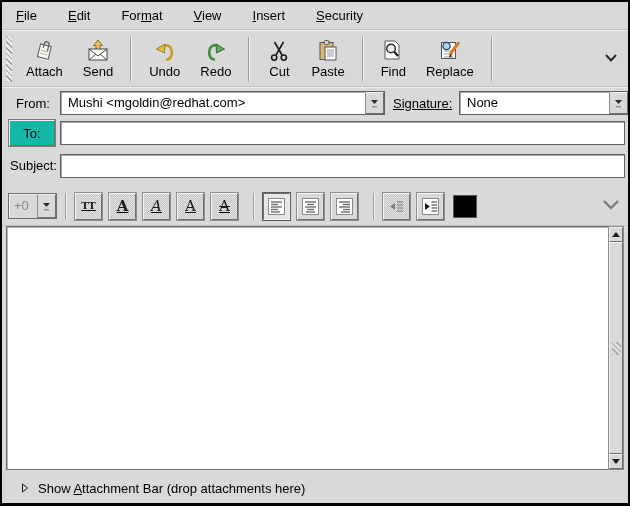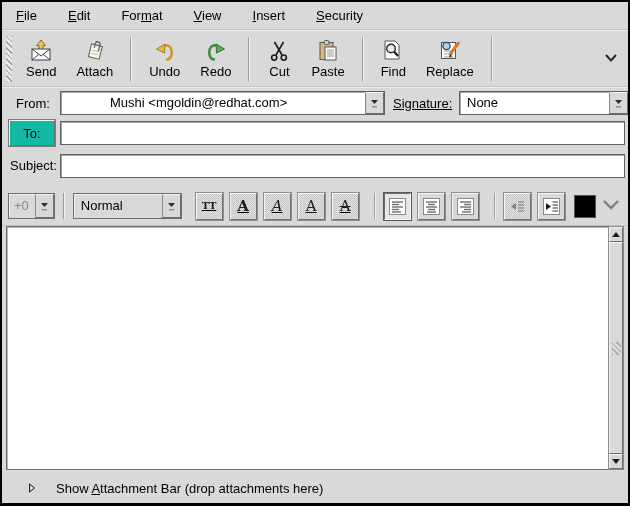--- a/index.html
+++ b/index.html
@@ -83,60 +83,60 @@
     display:flex; align-items:center; justify-content:center; }
   .sb-thumb { flex:1; background:#d9d9d9; border:1px solid;
     border-color:#f2f2f2 #6e6e6e #6e6e6e #f2f2f2;
     display:flex; align-items:center; justify-content:center; }
   .sb-grip { width:9px; height:13px;
     background:repeating-linear-gradient(45deg,#a5a5a5 0 1px,transparent 1px 4px); }
   .tri-up { width:0; height:0; border:4px solid transparent; border-bottom:5px solid #1c1c1c; margin-top:-4px; }
   .tri-down { width:0; height:0; border:4px solid transparent; border-top:5px solid #1c1c1c; margin-bottom:-4px; }
   
   .attachbar { position:absolute; left:0; right:0; bottom:0; height:30px;
-    display:flex; align-items:center; gap:20px; padding-left:26px; }
+    display:flex; align-items:center; gap:9px; padding-left:19px; }
 </style>
 </head>
 <body>
 
 <div class="window">
 
   <div class="menubar">
     <div class="menu-item"><span><span></span><span class="mn">F</span><span>ile</span></span></div>
     <div class="menu-item"><span><span></span><span class="mn">E</span><span>dit</span></span></div>
     <div class="menu-item"><span><span>For</span><span class="mn">m</span><span>at</span></span></div>
     <div class="menu-item"><span><span></span><span class="mn">V</span><span>iew</span></span></div>
     <div class="menu-item"><span><span></span><span class="mn">I</span><span>nsert</span></span></div>
     <div class="menu-item"><span><span></span><span class="mn">S</span><span>ecurity</span></span></div>
   </div>
 
   <div class="toolbar">
     <div class="drag-handle"></div>
 
     <div class="tb-btn">
       <svg class="tb-icon" viewBox="0 0 24 24">
-        <polygon points="12,1 7.5,6.5 10,6.5 10,11 14,11 14,6.5 16.5,6.5" fill="#eec061" stroke="#8a6d1d"></polygon>
-        <rect x="3" y="10" width="18" height="11" fill="#fcfcfc" stroke="#444"></rect>
-        <polyline points="3,10 12,17 21,10" fill="none" stroke="#444"></polyline>
-        <line x1="3" y1="21" x2="10" y2="15" stroke="#444"></line>
-        <line x1="21" y1="21" x2="14" y2="15" stroke="#444"></line>
-      </svg>
-      <span>Send</span>
-    </div>
-
-    <div class="tb-btn">
-      <svg class="tb-icon" viewBox="0 0 24 24">
         <g transform="rotate(14 12 12)">
           <rect x="7" y="6" width="11" height="13" fill="#f6f6ea" stroke="#555"></rect>
           <line x1="9" y1="12" x2="16" y2="12" stroke="#b9b9a8"></line>
           <line x1="9" y1="15" x2="16" y2="15" stroke="#b9b9a8"></line>
           <path d="M10.5 9 v-4.2 a2.4 2.4 0 0 1 4.8 0 v6.5" fill="none" stroke="#666" stroke-width="1.4"></path>
         </g>
       </svg>
       <span>Attach</span>
+    </div>
+
+    <div class="tb-btn">
+      <svg class="tb-icon" viewBox="0 0 24 24">
+        <polygon points="12,1 7.5,6.5 10,6.5 10,11 14,11 14,6.5 16.5,6.5" fill="#eec061" stroke="#8a6d1d"></polygon>
+        <rect x="3" y="10" width="18" height="11" fill="#fcfcfc" stroke="#444"></rect>
+        <polyline points="3,10 12,17 21,10" fill="none" stroke="#444"></polyline>
+        <line x1="3" y1="21" x2="10" y2="15" stroke="#444"></line>
+        <line x1="21" y1="21" x2="14" y2="15" stroke="#444"></line>
+      </svg>
+      <span>Send</span>
     </div>
 
     <div class="tb-sep"></div>
 
     <div class="tb-btn">
       <svg class="tb-icon" viewBox="0 0 24 24">
         <path d="M8 9 C 14 3, 20 8, 18.5 16 C 17.8 19, 15.5 20.5, 13 20.5" fill="none" stroke="#c79a2a" stroke-width="2.6"></path>
         <polygon points="3.5,10 12,5 11.5,14" fill="#e6b83c" stroke="#8a6d1d" stroke-width="0.8"></polygon>
       </svg>
       <span>Undo</span>
@@ -209,21 +209,21 @@
 
     <div class="tb-overflow">
       <svg width="14" height="10" viewBox="0 0 14 10">
         <polyline points="2,2 7,7.5 12,2" fill="none" stroke="#2b2b2b" stroke-width="2"></polyline>
       </svg>
     </div>
   </div>
 
   <div class="headers">
     <span class="hdr-label" style="left:14px; top:8px;">From:</span>
-    <div class="combo" style="left:58px; top:3px; width:325px;padding-left:42px;">
+    <div class="combo" style="left:58px; top:3px; width:325px;">
       <div class="combo-text">Mushi &lt;mgoldin@redhat.com&gt;</div>
       <div class="combo-arrow-btn">
         <svg width="11" height="11" viewBox="0 0 11 11">
           <polygon points="2,2 9,2 5.5,6" fill="#2b2b2b"></polygon>
             <rect x="3" y="8" width="5" height="1.5" fill="#8f8f8f"></rect>
         </svg>
       </div>
     </div>
 
     <span class="hdr-label" style="left:391px; top:8px;text-decoration:underline;">Signature:</span>
@@ -250,29 +250,20 @@
       <div class="combo-arrow-btn">
         <svg width="11" height="11" viewBox="0 0 11 11">
           <polygon points="2,2 9,2 5.5,6" fill="#2b2b2b"></polygon>
             <rect x="3" y="8" width="5" height="1.5" fill="#8f8f8f"></rect>
         </svg>
       </div>
     </div>
 
     <div class="fmt-sep"></div>
 
-    <div class="fmt-combo" style="width:117px; margin-right:14px;">
-      <div class="combo-text">Normal</div>
-      <div class="combo-arrow-btn">
-        <svg width="11" height="11" viewBox="0 0 11 11">
-          <polygon points="2,2 9,2 5.5,6" fill="#2b2b2b"></polygon>
-            <rect x="3" y="8" width="5" height="1.5" fill="#8f8f8f"></rect>
-        </svg>
-      </div>
-    </div>
 
     <div class="fmt-btn checker">
       <span class="glyph glyph-tt">TT</span>
     </div>
     <div class="fmt-btn checker">
       <span class="glyph g-bold">A</span>
     </div>
     <div class="fmt-btn checker">
       <span class="glyph g-italic">A</span>
     </div>

